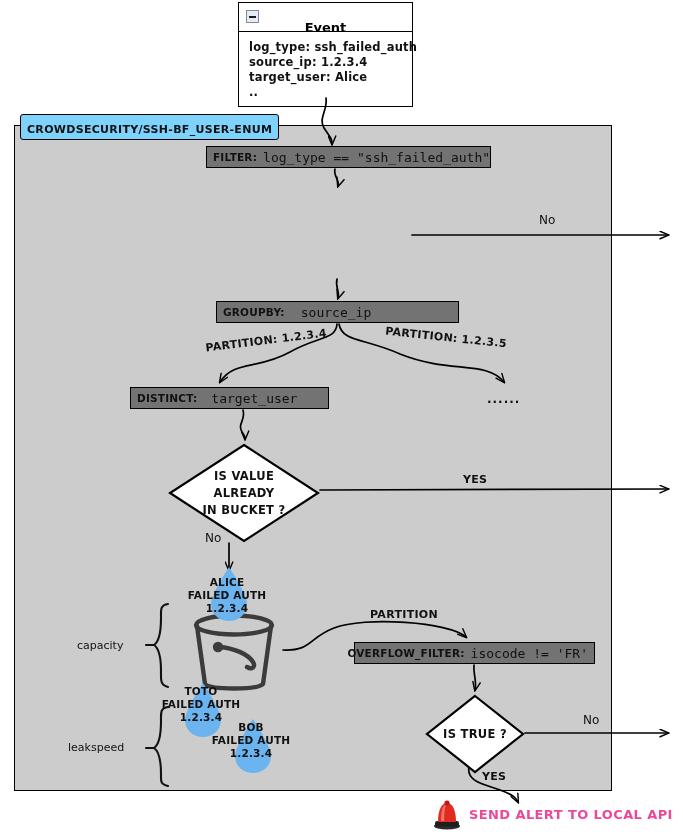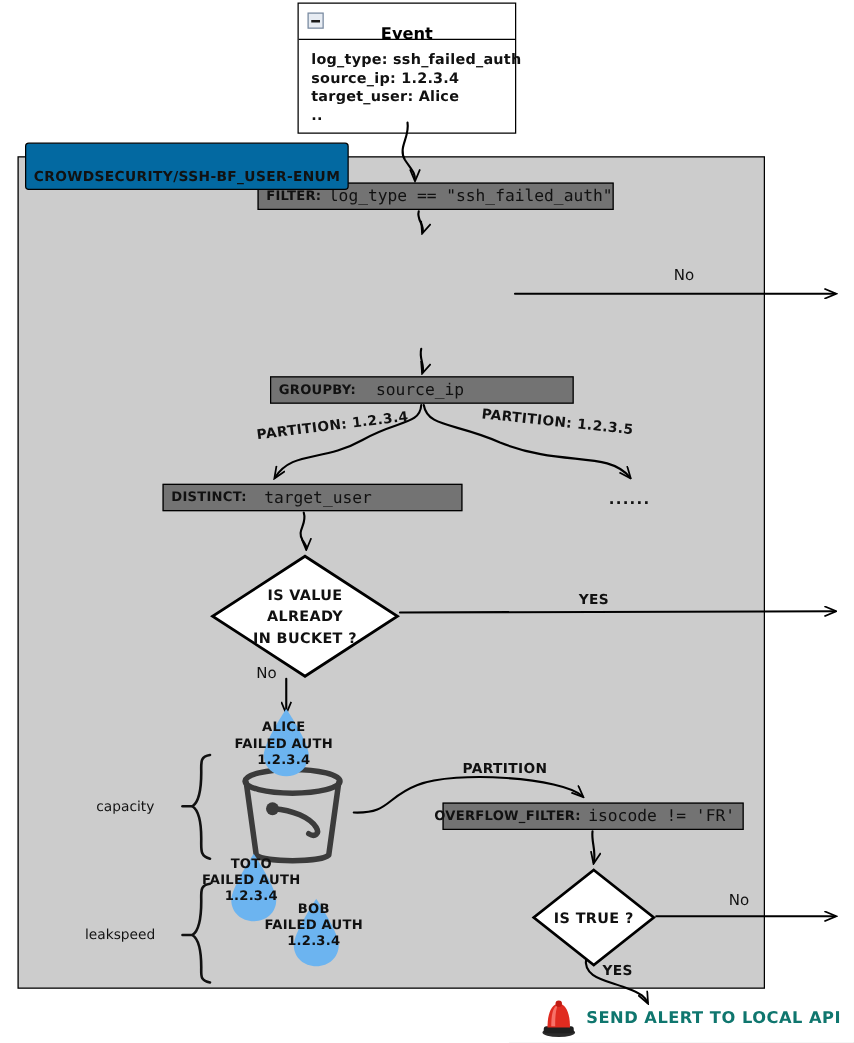--- a/index.html
+++ b/index.html
@@ -74,22 +74,22 @@
     left: 14px; top: 125px;
     width: 598px; height: 666px;
     background: #cccccc;
     border: 1.6px solid #000;
     box-sizing: border-box;
   }
   #scenario-tag {
     left: 20px; top: 114px;
     border: 1.6px solid #000;
     border-radius: 3px;
-    background: #0369a1;
-    padding: 20px 6px 3px 6px;
+    background: #7dd3fc;
+    padding: 8px 6px 3px 6px;
     font-size: 11px;
     font-weight: bold;
     letter-spacing: 0.3px;
     color: #111;
     z-index: 6;
   }
 
   
   .stmt {
     border: 1.6px solid #000;
@@ -108,21 +108,21 @@
     color: #111;
   }
   .stmt .val {
     font-family: "DejaVu Sans Mono", monospace;
     font-size: 13px;
     color: #111;
     margin-left: 6px;
   }
   #node-filter   { left: 206px; top: 146px; width: 285px; height: 22px; }
   #node-groupby  { left: 216px; top: 301px; width: 243px; height: 22px; }
-  #node-distinct { left: 130px; top: 387px; width: 240px; height: 22px; }
+  #node-distinct { left: 130px; top: 387px; width: 199px; height: 22px; }
   #node-overflow-filter { left: 354px; top: 642px; width: 241px; height: 22px; justify-content: flex-end; }
 
   
   #dots-node {
     left: 487px; top: 392px;
     font-family: "DejaVu Sans", sans-serif;
     font-size: 12px;
     font-weight: bold;
     color: #111;
     letter-spacing: 1px;
@@ -215,21 +215,21 @@
   #alert-row {
     left: 432px; top: 798px;
     display: flex;
     align-items: center;
     z-index: 6;
   }
   #alert-text {
     font-size: 13px;
     font-weight: bold;
     letter-spacing: 0.4px;
-    color: #0f766e;
+    color: #ec4899;
     margin-left: 7px;
   }
   #svg-layer {
     position: absolute;
     left: 0; top: 0;
     width: 683px; height: 834px;
     z-index: 3;
     pointer-events: none;
   }
   #svg-top {

